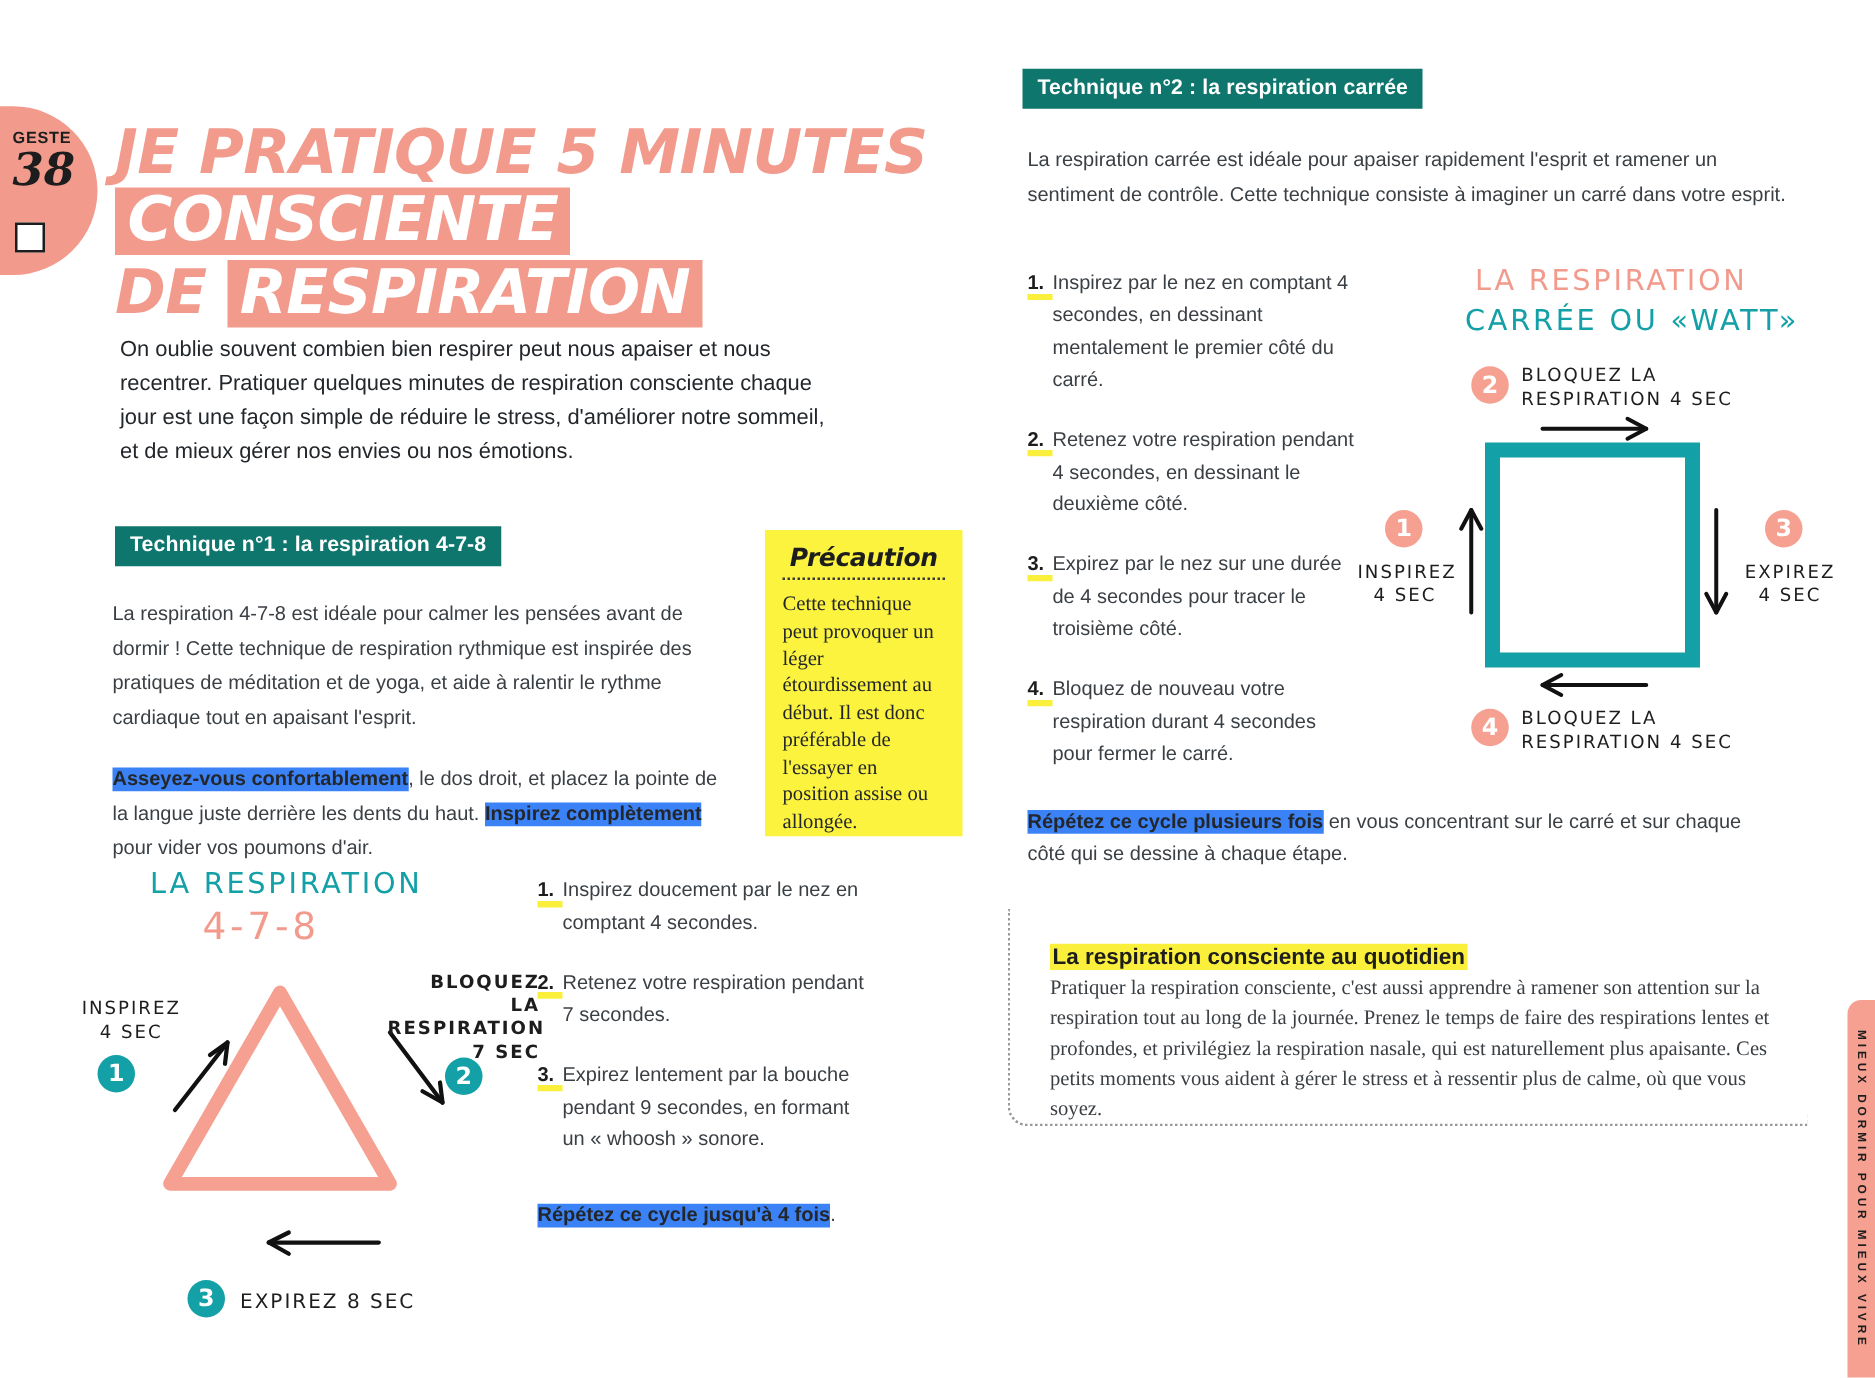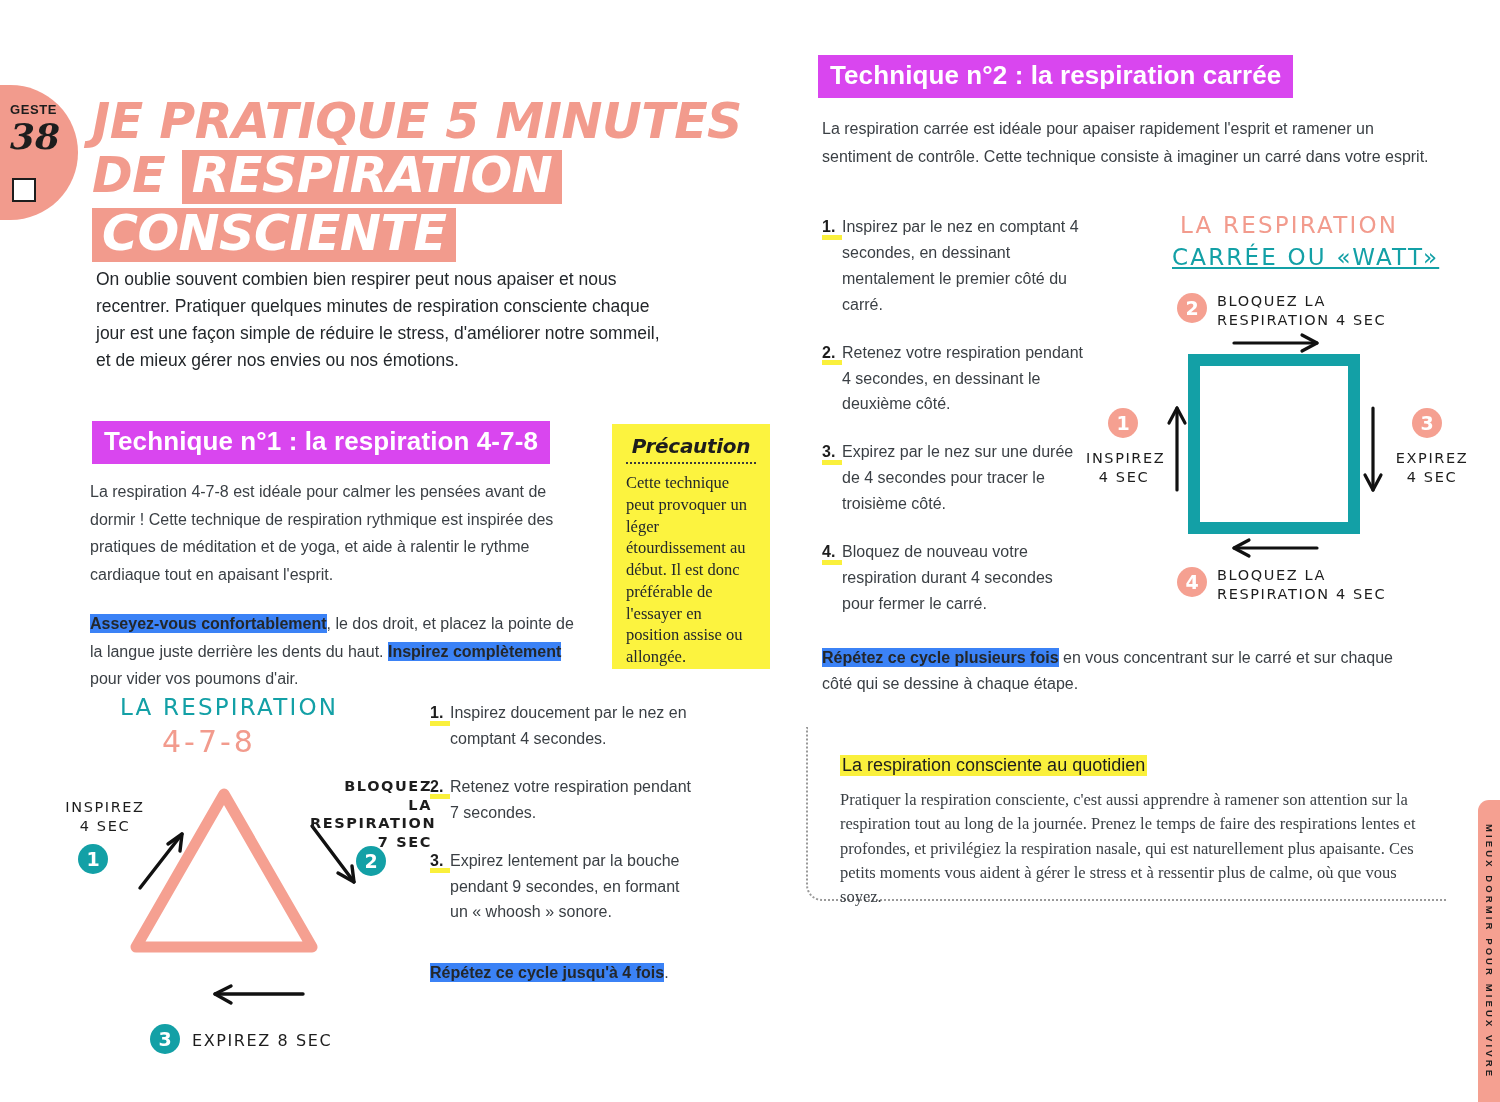--- a/index.html
+++ b/index.html
@@ -57,22 +57,22 @@
   }
 
   
   .intro{
     position:absolute;left:96px;top:266px;width:580px;
     font-size:17.5px;line-height:1.55;color:#23272b;font-weight:500;
   }
 
   
   .pink-head{
-    display:inline-block;background:#d946ef;color:#fff;
-    font-weight:bold;font-size:26px;letter-spacing:.1px;
+    display:inline-block;background:#0f766e;color:#fff;
+    font-weight:bold;font-size:17px;letter-spacing:.1px;
     padding:5px 12px 7px 12px;
   }
   #tech1-head{position:absolute;left:92px;top:421px;}
   #tech2-head{position:absolute;left:818px;top:55px;}
 
   .para{font-size:16px;line-height:1.72;color:#3a3f44;}
 
   #tech1-body{position:absolute;left:90px;top:478px;width:497px;}
   #tech1-body p{margin:0 0 22px 0;}
   #tech1-body p:last-child{margin-bottom:0;}
@@ -146,24 +146,24 @@
   #diagram2{position:absolute;left:1072px;top:212px;width:415px;height:400px;}
 
   
   .dotted-card{
     position:absolute;left:806px;top:727px;width:640px;height:174px;
     border-left:2px dotted #999;border-bottom:2px dotted #999;
     border-bottom-left-radius:16px;box-sizing:border-box;
     padding:28px 0 0 32px;
   }
   .card-title{
-    font-size:18px;font-weight:normal;color:#1d1d1d;
+    font-size:18px;font-weight:bold;color:#1d1d1d;
     display:inline-block;background:#FAF03C;
     box-shadow: inset 0 -3px 0 0 #FAF03C;
-    padding:0 2px;margin:0 0 12px 0;
+    padding:0 2px;margin:0 0 2px 0;
   }
   .card-body{
     font-family:"Liberation Serif", serif;
     font-size:16.5px;line-height:1.47;color:#3a3f44;width:600px;
   }
 
   
   .side-tab{
     position:absolute;right:0;top:800px;width:22px;height:302px;
     background:#F5A091;border-radius:11px 0 0 0;
@@ -183,25 +183,25 @@
 
   <div class="geste-badge">
     <div class="geste-word">GESTE</div>
     <div class="geste-num">38</div>
     <div class="geste-check"></div>
   </div>
 
   <div class="title-block">
     <div class="title-line">JE PRATIQUE 5 MINUTES</div>
     <div class="title-line">
+      <span class="title-hl">CONSCIENTE</span>
+    </div>
+    <div class="title-line">
       <span>DE</span>
       <span class="title-hl">RESPIRATION</span>
-    </div>
-    <div class="title-line">
-      <span class="title-hl">CONSCIENTE</span>
     </div>
   </div>
 
   <div class="intro">On oublie souvent combien bien respirer peut nous apaiser et nous recentrer. Pratiquer quelques minutes de respiration consciente chaque jour est une façon simple de réduire le stress, d'améliorer notre sommeil, et de mieux gérer nos envies ou nos émotions.</div>
 
   <div id="tech1-head" class="pink-head">Technique n°1 : la respiration 4-7-8</div>
 
   <div id="tech1-body">
     <p class="para">La respiration 4-7-8 est idéale pour calmer les pensées avant de dormir ! Cette technique de respiration rythmique est inspirée des pratiques de méditation et de yoga, et aide à ralentir le rythme cardiaque tout en apaisant l'esprit.</p>
     <p class="para"><span class="hl-pink">Asseyez-vous confortablement</span><span>, le dos droit, et placez la pointe de la langue juste derrière les dents du haut. </span><span class="hl-pink">Inspirez complètement</span><span> pour vider vos poumons d'air.</span></p>
@@ -295,21 +295,21 @@
       <div class="step-txt">Bloquez de nouveau votre respiration durant 4 secondes pour fermer le carré.</div>
     </div>
   </div>
 
   <div id="repeat-right" class="repeat-line">
     <span class="hl-pink">Répétez ce cycle plusieurs fois</span><span> en vous concentrant sur le carré et sur chaque côté qui se dessine à chaque étape.</span>
   </div>
 
   <div id="diagram2">
     <div class="hand-title t-pink" style="position:absolute;left:108px;top:0;">LA RESPIRATION</div>
-    <div class="hand-title t-teal" style="position:absolute;left:100px;top:32px;text-decoration:underline;">CARRÉE OU «WATT»</div>
+    <div class="hand-title t-teal" style="position:absolute;left:100px;top:32px;">CARRÉE OU «WATT»</div>
 
     <svg width="415" height="400" style="position:absolute;left:0;top:0;">
       <rect x="122" y="148" width="160" height="168" fill="none" stroke="#13A0A6" stroke-width="12"></rect>
 
       <g stroke="#111" stroke-width="3.2" fill="none" stroke-linecap="round">
         <path d="M162,131 L245,131"></path>
         <path d="M245,131 L230,123 M245,131 L230,139"></path>
       </g>
 
       <g stroke="#111" stroke-width="3.2" fill="none" stroke-linecap="round">

